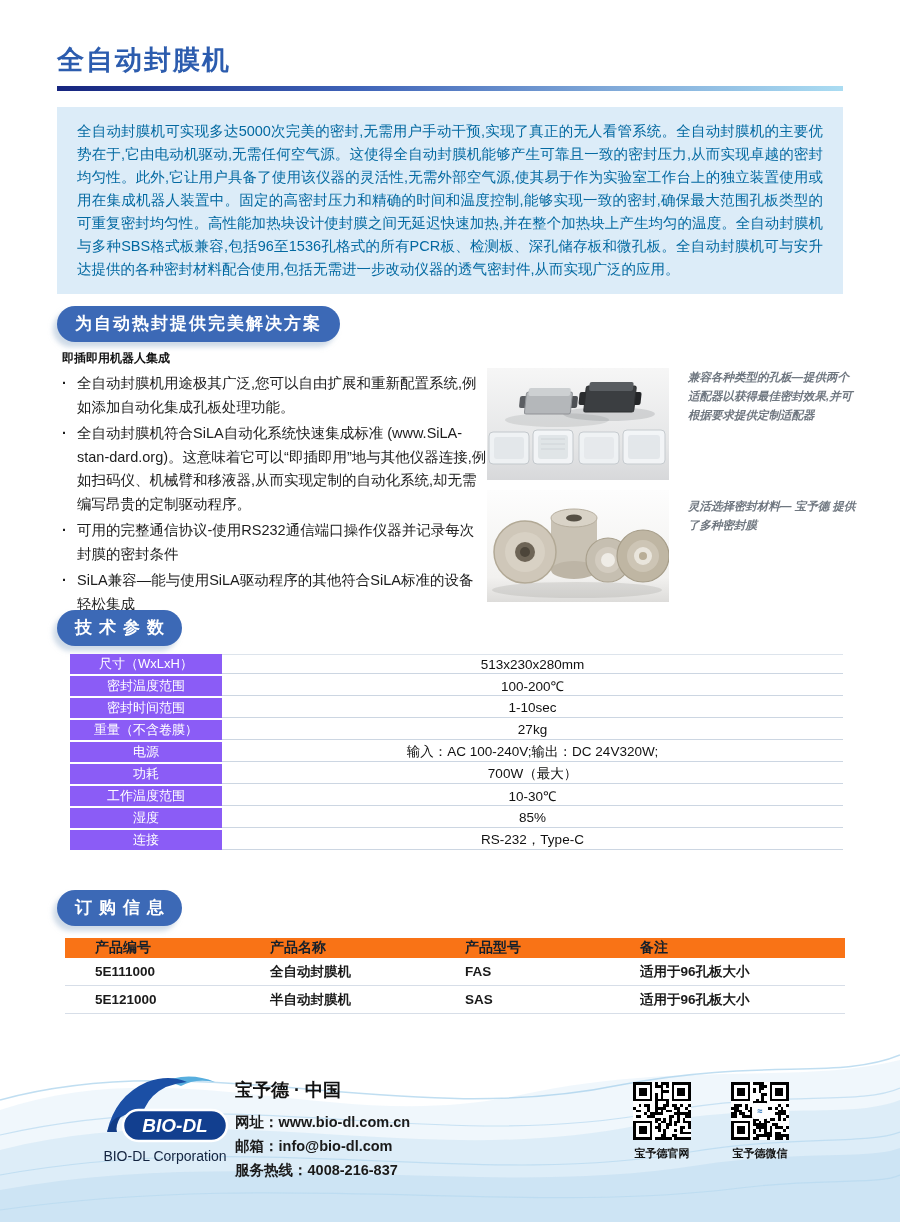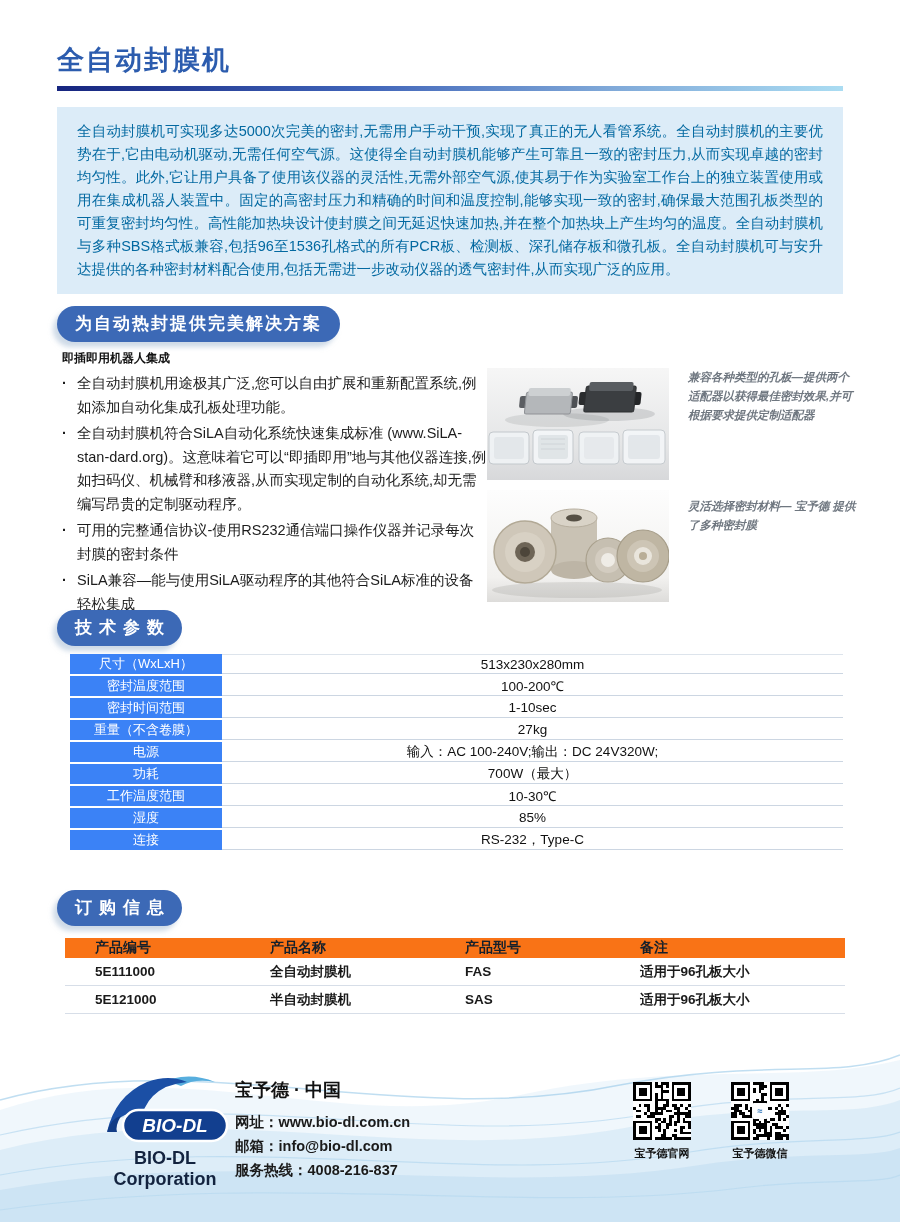--- a/index.html
+++ b/index.html
@@ -47,21 +47,21 @@
   .fig-caption{
     position:absolute;width:168px;font-size:11.5px;font-style:italic;font-weight:bold;
     color:#6f7780;line-height:1.65;text-align:left;
   }
   .caption-plates{left:688px;top:368px;}
   .caption-films{left:688px;top:497px;}
   
   .spec-table{position:absolute;left:70px;top:654px;width:773px;}
   .spec-row{display:flex;height:20px;margin-bottom:2px;}
   .spec-label{
-    width:152px;background:#3b82f6;color:#fff;font-size:13px;
+    width:152px;background:#8b5cf6;color:#fff;font-size:13px;
     display:flex;align-items:center;justify-content:center;
   }
   .spec-value{
     flex:1;background:#fff;border-bottom:1px solid #ccd6e2;font-size:13.5px;color:#111;
     display:flex;align-items:center;justify-content:center;
   }
   .spec-row:first-child .spec-value{border-top:1px solid #dde4ec;}
   
   .order-table{position:absolute;left:65px;top:938px;width:780px;font-size:13.5px;}
   .order-head,.order-row{
@@ -69,21 +69,21 @@
   }
   .order-head{background:#f97316;height:20px;font-weight:bold;color:#15202b;font-size:14px;}
   .order-row{height:27px;border-bottom:1px solid #d7dee8;color:#1a1a1a;}
   .order-head > div:first-child,.order-row > div:first-child{padding-left:30px;}
   
   .waves{position:absolute;left:0;top:1040px;width:900px;height:182px;z-index:0;}
   .footer{position:absolute;left:0;top:1060px;width:900px;height:130px;z-index:1;}
   .logo-block{position:absolute;left:95px;top:10px;width:140px;}
   .logo-caption{
     position:absolute;left:0px;top:78px;width:140px;text-align:center;
-    font-size:18px;font-weight:bold;color:#13233f;letter-spacing:0px;
+    font-size:14px;font-weight:normal;color:#13233f;letter-spacing:0px;
   }
   .contact{position:absolute;left:235px;top:18px;}
   .company-name{font-size:18px;font-weight:bold;color:#111;margin-bottom:8px;}
   .contact-line{font-size:14.5px;font-weight:bold;color:#1a1a1a;line-height:24px;}
   .qr-block{position:absolute;top:22px;width:62px;text-align:center;}
   .qr-site{left:631px;}
   .qr-wechat{left:729px;}
   .qr{width:58px;height:58px;margin:0 auto;position:relative;background:#fff;}
   .qr-logo-overlay{
     position:absolute;left:21px;top:21px;width:16px;height:16px;background:#fff;

